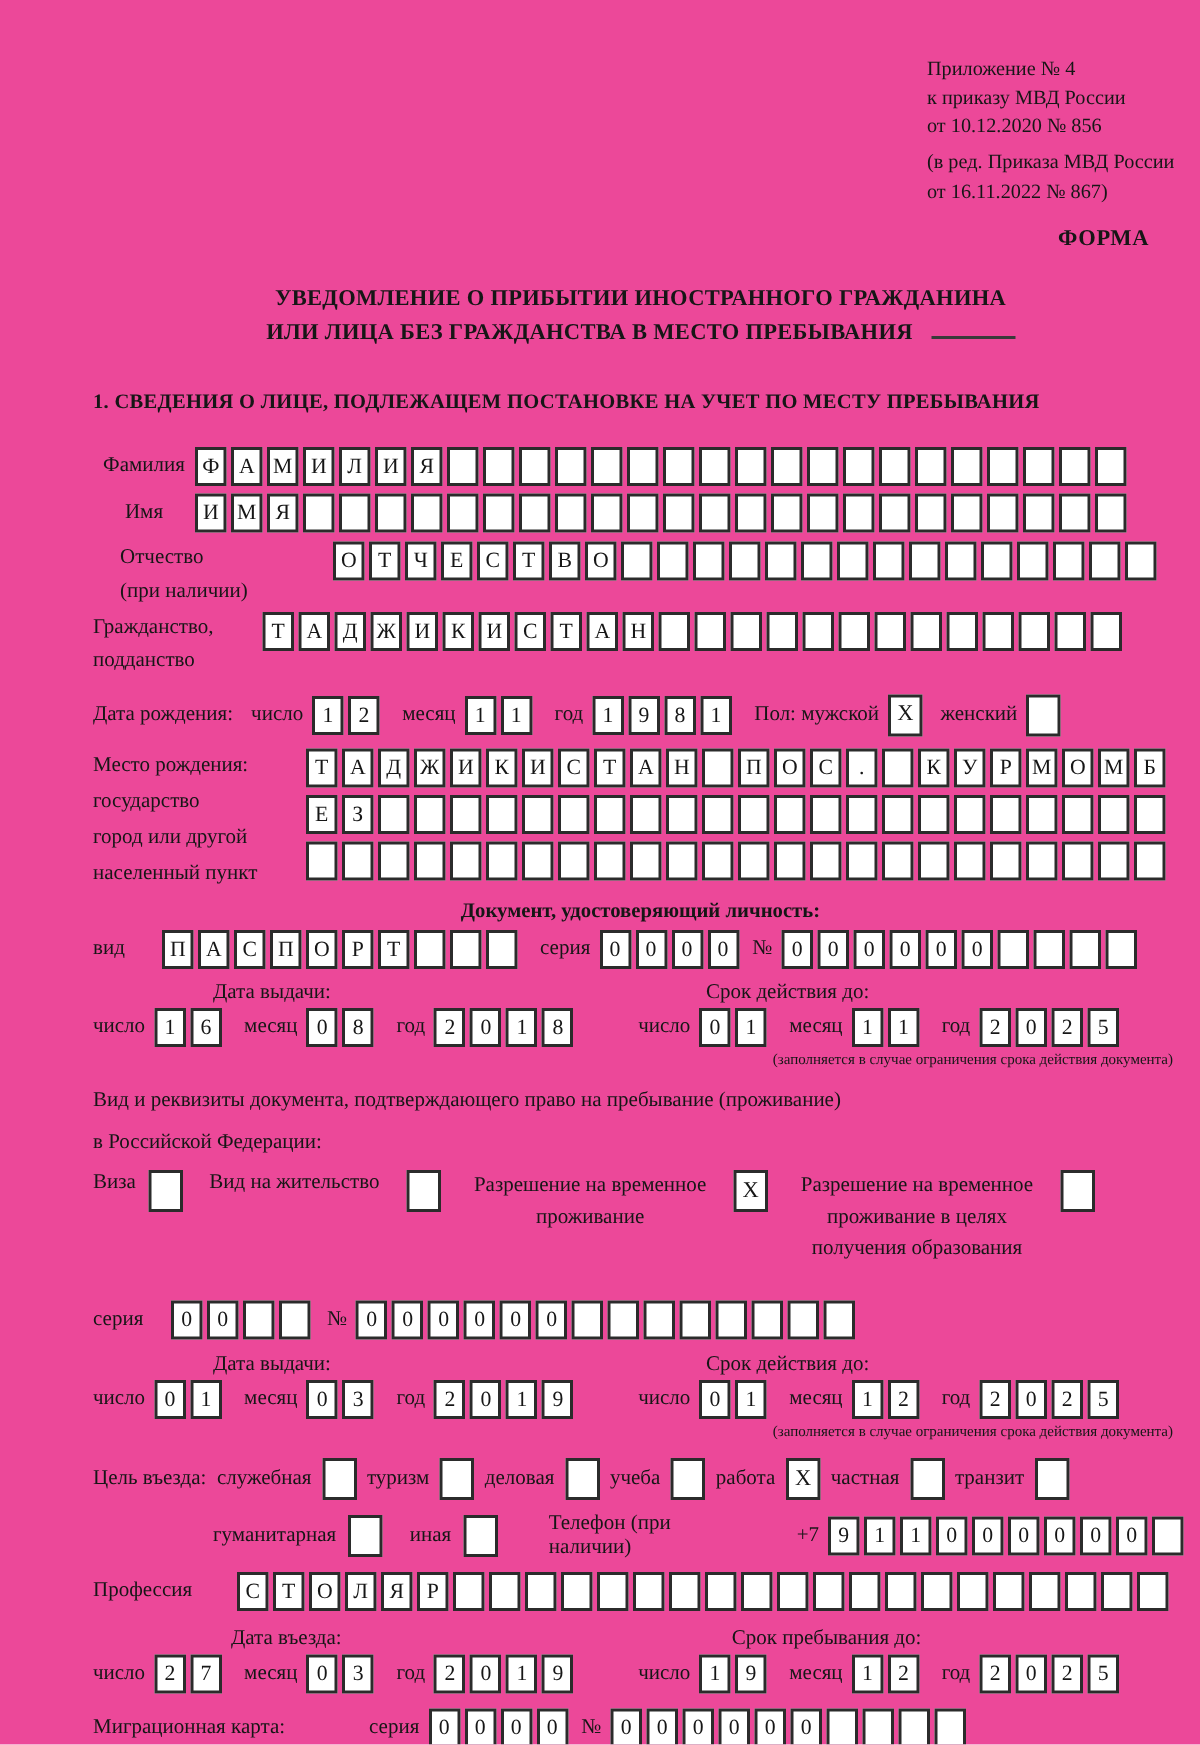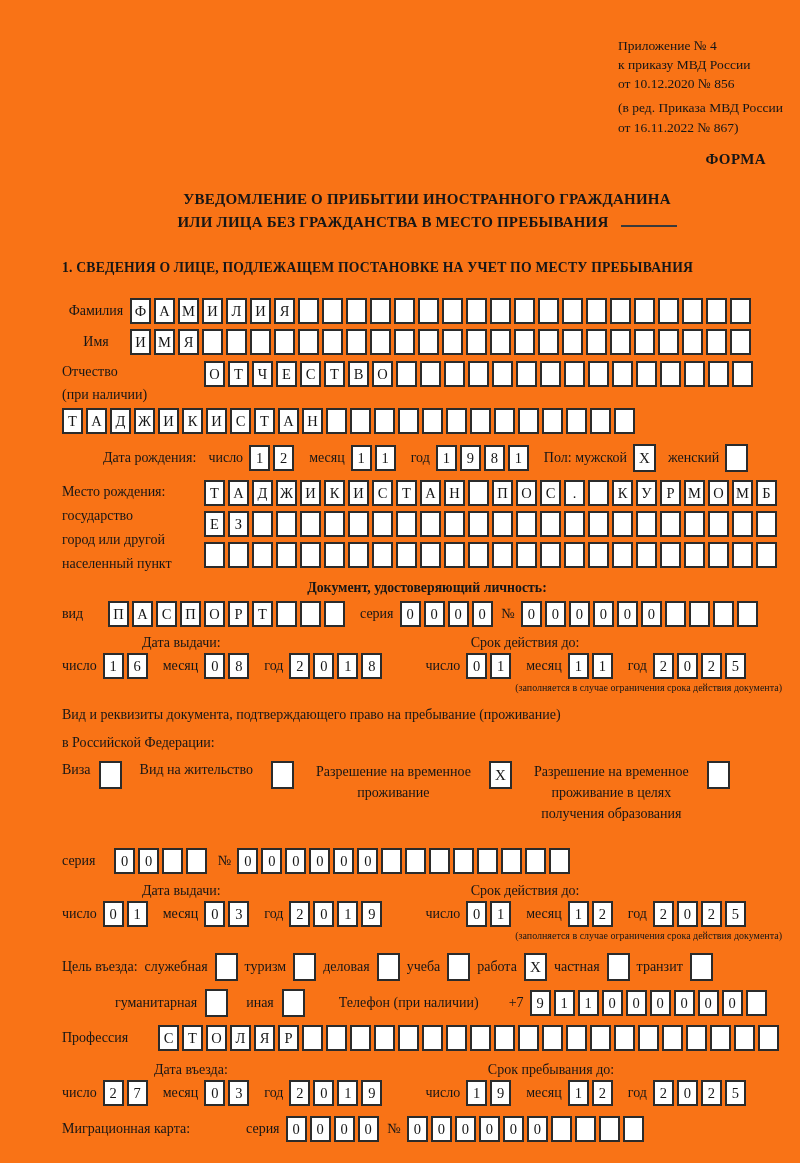--- a/index.html
+++ b/index.html
@@ -1,18 +1,18 @@
 <!DOCTYPE html>
 <html><head>
 <meta charset="utf-8">
 <style>
   html,body{margin:0;padding:0;background:#ffffff;}
   .page{
     width:800px;height:1163px;overflow:hidden;box-sizing:border-box;
-    background:#f97316;color:#161616;
+    background:#ec4899;color:#161616;
     font-family:"Liberation Serif", serif;
     position:relative;
   }
   .content{box-sizing:border-box;width:100%;padding:0 8px 0 62px;}
   
   .hdr{padding-top:36px;margin-left:556px;font-size:13.5px;line-height:1.42;}
   .hdr .sub{margin-top:5px;}
   .forma{margin-top:14px;padding-right:26px;text-align:right;font-weight:700;font-size:15px;letter-spacing:.4px;}
   .title{margin-top:20px;text-align:center;font-weight:700;font-size:15px;line-height:1.55;letter-spacing:.2px;}
   .blank{display:inline-block;width:56px;border-bottom:2px solid #3a3a3a;margin-left:12px;vertical-align:baseline;}
@@ -132,21 +132,21 @@
           <span class="cell"></span>
           <span class="cell"></span>
           <span class="cell"></span>
           <span class="cell"></span>
           <span class="cell"></span>
           <span class="cell"></span>
           <span class="cell"></span>
         </span>
     </div>
 
-    <div class="frow top" style="margin-top:6px;">
+    <div class="frow top" style="margin-top:6px;justify-content:center;">
       <span class="lab lab2 w142">
         <span>Отчество</span><br>
         <span>(при наличии)</span>
       </span>
       <span class="cells">
           <span class="cell">О</span>
           <span class="cell">Т</span>
           <span class="cell">Ч</span>
           <span class="cell">Е</span>
           <span class="cell">С</span>
@@ -165,20 +165,24 @@
           <span class="cell"></span>
           <span class="cell"></span>
           <span class="cell"></span>
           <span class="cell"></span>
           <span class="cell"></span>
           <span class="cell"></span>
         </span>
     </div>
 
     <div class="frow top" style="margin-top:2px;">
+      <span class="lab lab2 w113">
+        <span>Гражданство,</span><br>
+        <span>подданство</span>
+      </span>
       <span class="cells">
           <span class="cell">Т</span>
           <span class="cell">А</span>
           <span class="cell">Д</span>
           <span class="cell">Ж</span>
           <span class="cell">И</span>
           <span class="cell">К</span>
           <span class="cell">И</span>
           <span class="cell">С</span>
           <span class="cell">Т</span>
@@ -193,21 +197,21 @@
           <span class="cell"></span>
           <span class="cell"></span>
           <span class="cell"></span>
           <span class="cell"></span>
           <span class="cell"></span>
           <span class="cell"></span>
           <span class="cell"></span>
         </span>
     </div>
 
-    <div class="frow" style="margin-top:10px;margin-left:41px;">
+    <div class="frow" style="margin-top:10px;">
       <span>Дата рождения:</span>
       <span class="dl">число</span>
       <span class="cells">
           <span class="cell">1</span>
           <span class="cell">2</span>
         </span>
       <span class="dl">месяц</span>
       <span class="cells">
           <span class="cell">1</span>
           <span class="cell">1</span>
@@ -506,21 +510,21 @@
       <span class="cbox"></span>
       <span>работа</span>
       <span class="cbox">X</span>
       <span>частная</span>
       <span class="cbox"></span>
       <span>транзит</span>
       <span class="cbox"></span>
     </div>
 
     <div class="frow" style="margin-top:8px;">
-      <span style="margin-left:53px;">гуманитарная</span>
+      <span style="margin-left:80px;">гуманитарная</span>
       <span class="cbox gapS"></span>
       <span class="gapM">иная</span>
       <span class="cbox gapS"></span>
       <span style="margin-left:34px;">Телефон (при наличии)</span>
       <span style="margin-left:30px;margin-right:6px;">+7</span>
       <span class="cells">
           <span class="cell">9</span>
           <span class="cell">1</span>
           <span class="cell">1</span>
           <span class="cell">0</span>

